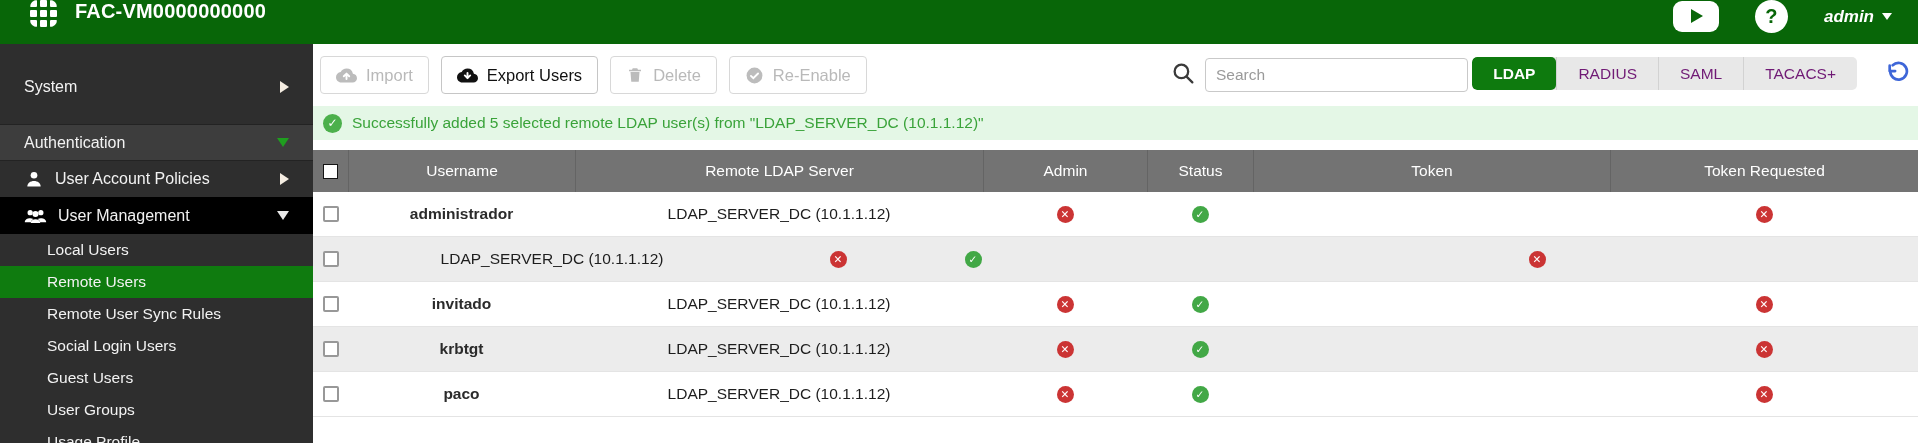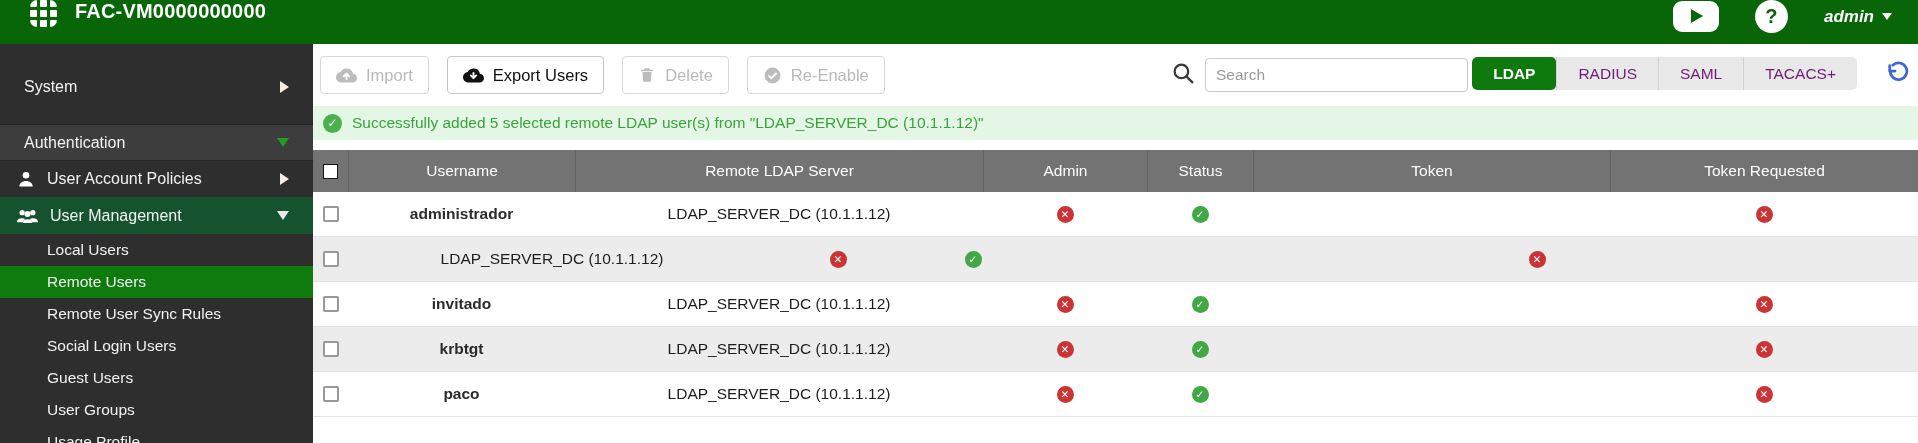--- a/index.html
+++ b/index.html
@@ -26,33 +26,33 @@
 
   
   .main { display:flex; height:399px; }
   .sidebar { width:313px; background:#2e2e2e; color:#f2f2f2; flex:none; padding-top:6px; overflow:hidden; }
   .content { flex:1; background:#fff; display:flex; flex-direction:column; }
 
   
   .sb { position:relative; display:flex; align-items:center; cursor:pointer; font-size:16px; }
   .sb-top { height:34px; padding-left:24px;margin-top:20px; }
   .sb-top.active { height:37px; background:#3d3d3d; border-top:1px solid #232323; border-bottom:1px solid #232323; }
-  .sb-menu { height:36px; padding-left:16px; gap:11px; }
-  .sb-menu.open { height:37px; background:#14532d;gap:11px; }
+  .sb-menu { height:36px; padding-left:24px; gap:11px; }
+  .sb-menu.open { height:37px; background:#000000;gap:11px; }
   .sb-sub { height:32px; padding-left:47px; font-size:15.5px; }
   .sb-sub.selected { background:#0f7b0f; }
   .sb .caret { position:absolute; right:24px; width:0; height:0; }
   .caret-right { border-left:9px solid #f5ede2; border-top:6px solid transparent; border-bottom:6px solid transparent; }
   .caret-down-green { border-top:9px solid #1f9e1f; border-left:6.5px solid transparent; border-right:6.5px solid transparent; }
   .caret-down-white { border-top:9px solid #e9e9e9; border-left:6.5px solid transparent; border-right:6.5px solid transparent; }
   .sb-icon { display:flex; align-items:center; color:#fff; }
 
   
   .toolbar { height:62px; position:relative; background:#fff; }
-  .btn-cluster { position:absolute; left:7px; top:12px; display:flex; gap:18px; }
+  .btn-cluster { position:absolute; left:7px; top:12px; display:flex; gap:12px; }
   .tb-btn { height:38px; display:flex; align-items:center; gap:9px; padding:0 15px;
     background:#fff; border:1px solid #c6c6c6; border-radius:4px; font-size:16.5px; color:#111; cursor:pointer; }
   .tb-btn.disabled { color:#b9b9b9; border-color:#d8d8d8; cursor:default; }
   .tb-btn .bicon { display:flex; color:#111; }
   .tb-btn.disabled .bicon { color:#bcbcbc; }
   .search-icon { position:absolute; right:722px; top:17px; display:flex; cursor:pointer; }
   .search-input { position:absolute; right:450px; top:14px; width:263px; height:34px;
     border:1px solid #c9c9c9; border-radius:4px; font-size:15.5px; padding:0 10px; color:#333; outline:none; }
   .search-input::placeholder { color:#9a9a9a; }
   .funnel { position:absolute; right:413px; top:20px; display:flex; cursor:pointer; }

